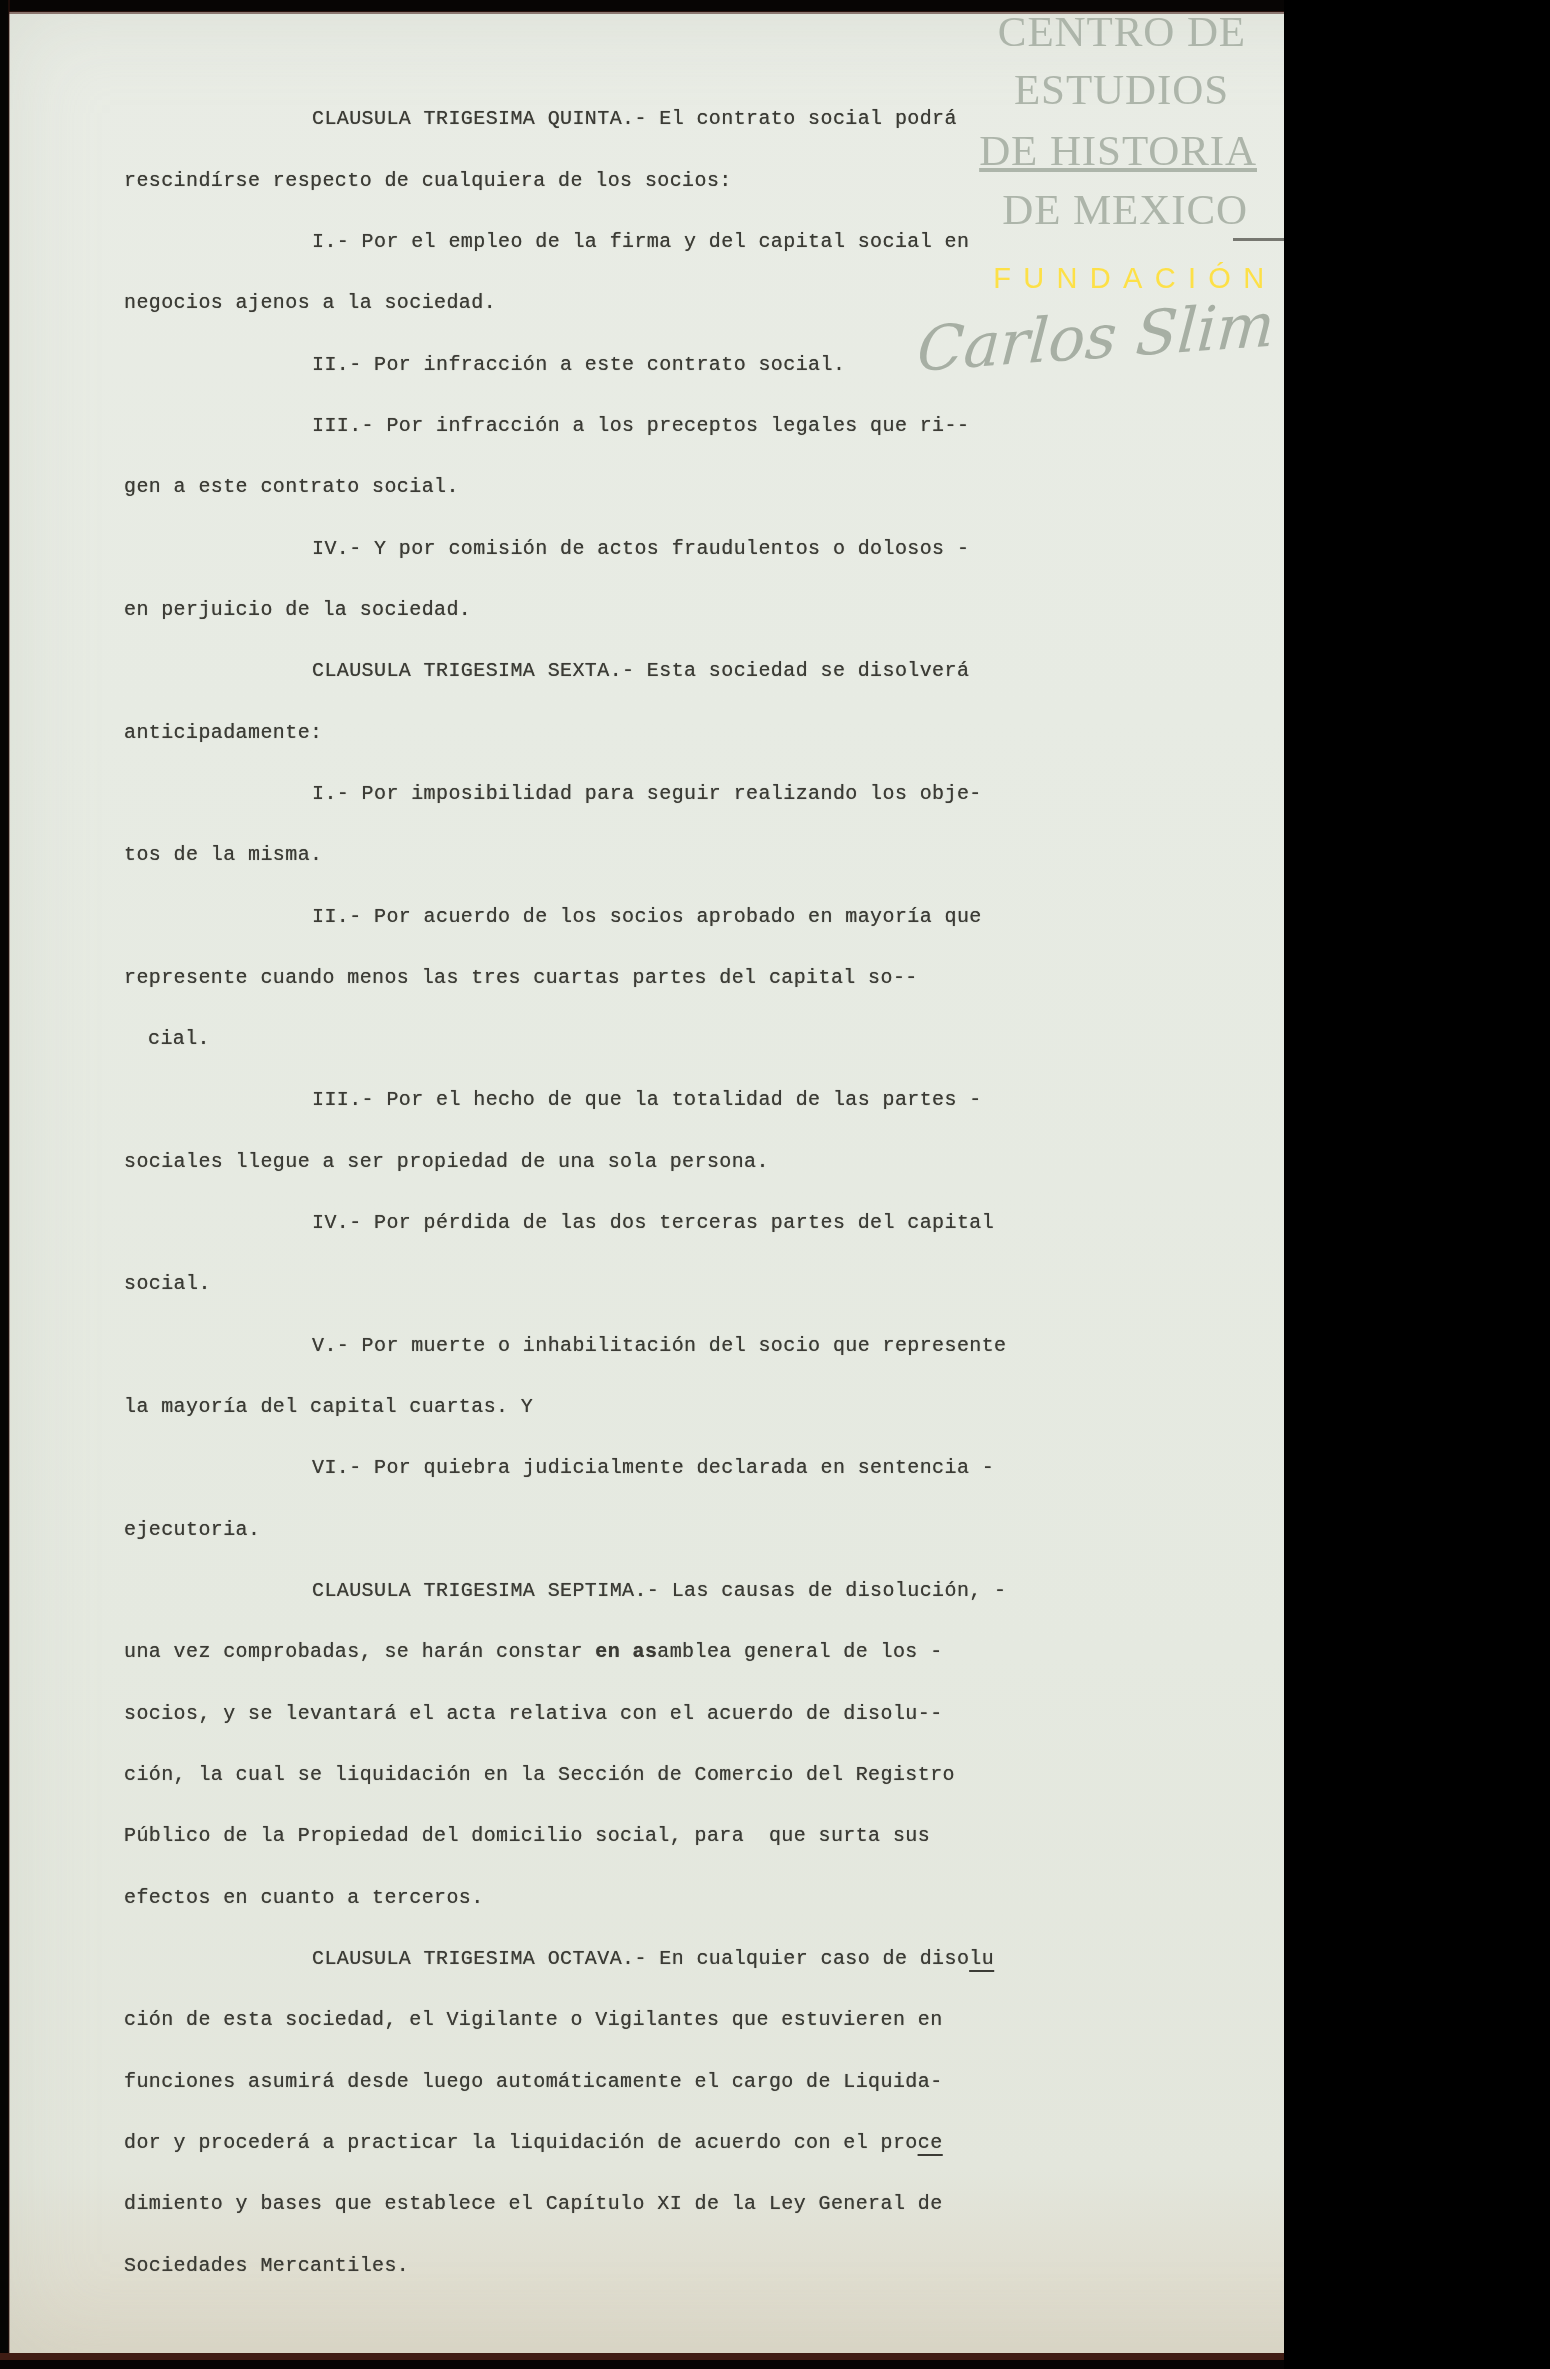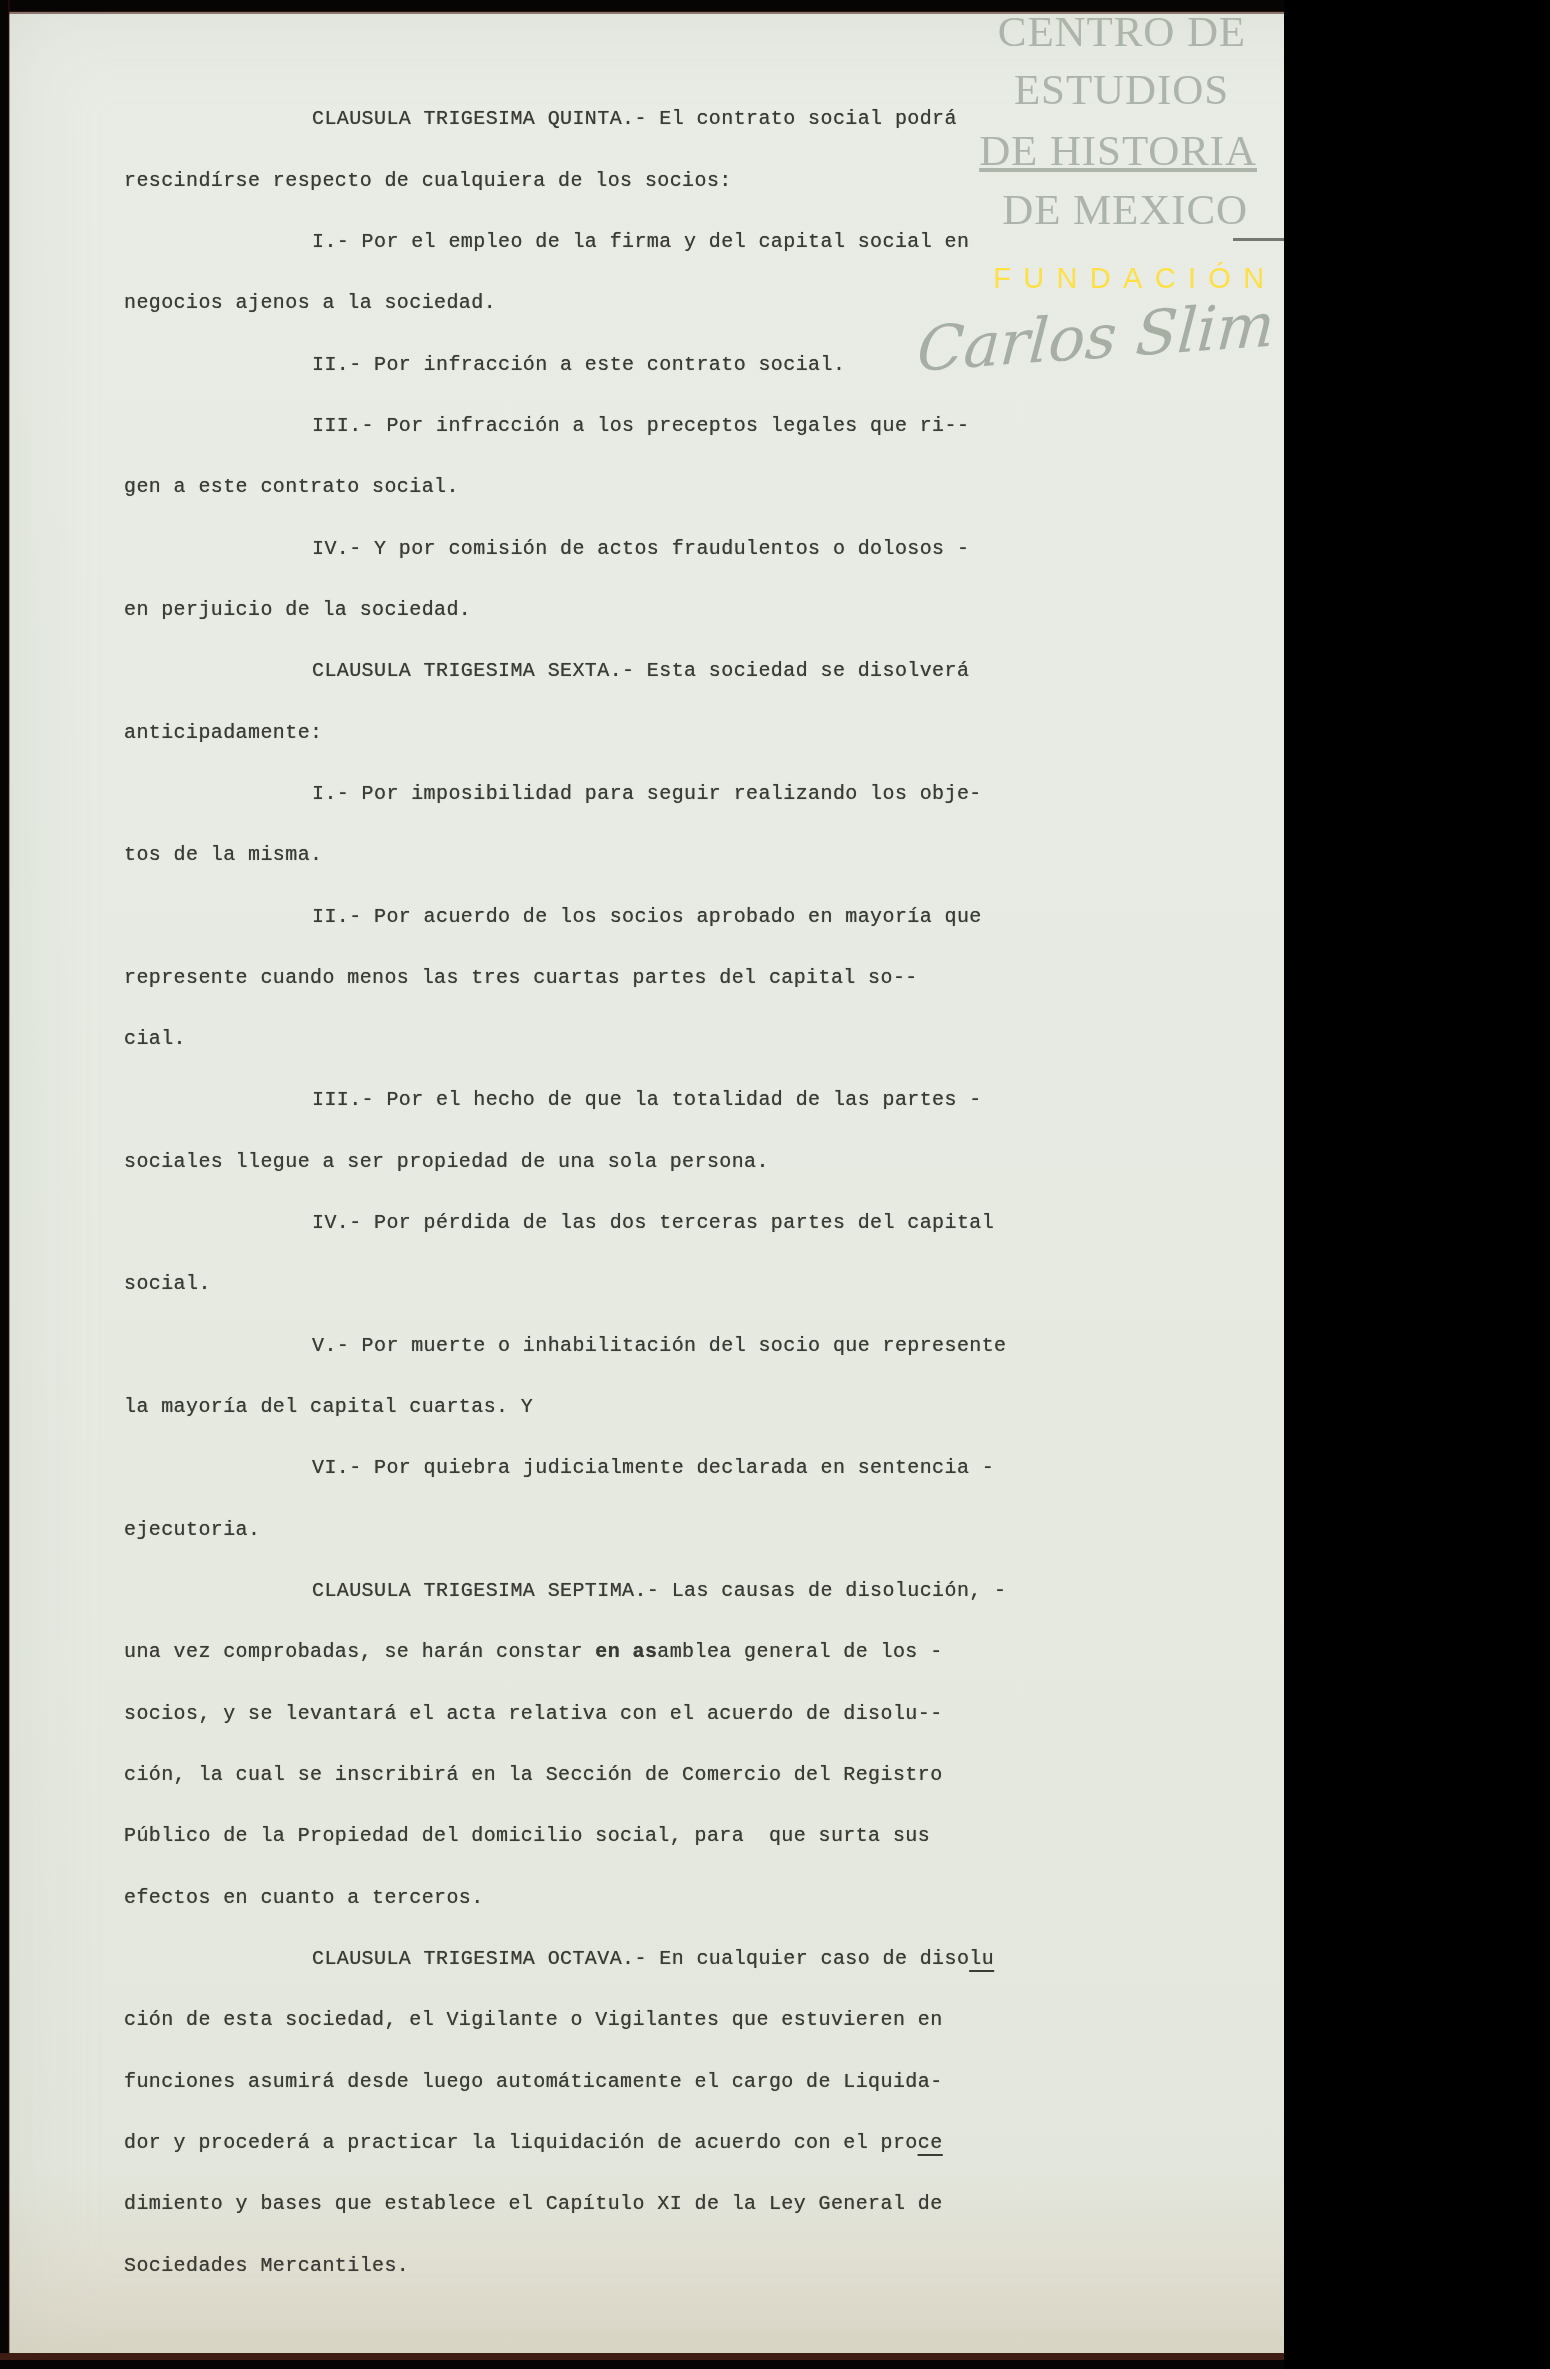--- a/index.html
+++ b/index.html
@@ -69,33 +69,33 @@
       <div class="tl ind" style="top: 407px;">III.- Por infracción a los preceptos legales que ri--</div>
       <div class="tl hang" style="top: 468px;">gen a este contrato social.</div>
       <div class="tl ind" style="top: 530px;">IV.- Y por comisión de actos fraudulentos o dolosos -</div>
       <div class="tl hang" style="top: 591px;">en perjuicio de la sociedad.</div>
       <div class="tl ind" style="top: 652px;">CLAUSULA TRIGESIMA SEXTA.- Esta sociedad se disolverá</div>
       <div class="tl hang" style="top: 714px;">anticipadamente:</div>
       <div class="tl ind" style="top: 775px;">I.- Por imposibilidad para seguir realizando los obje-</div>
       <div class="tl hang" style="top: 836px;">tos de la misma.</div>
       <div class="tl ind" style="top: 898px;">II.- Por acuerdo de los socios aprobado en mayoría que</div>
       <div class="tl hang" style="top: 959px;">represente cuando menos las tres cuartas partes del capital so--</div>
-      <div class="tl hang" style="top: 1020px;">cial.</div>
+      <div class="tl hang" style="top: 1020px; margin-left: 24px;">cial.</div>
       <div class="tl ind" style="top: 1081px;">III.- Por el hecho de que la totalidad de las partes -</div>
       <div class="tl hang" style="top: 1143px;">sociales llegue a ser propiedad de una sola persona.</div>
       <div class="tl ind" style="top: 1204px;">IV.- Por pérdida de las dos terceras partes del capital</div>
       <div class="tl hang" style="top: 1265px;">social.</div>
       <div class="tl ind" style="top: 1327px;">V.- Por muerte o inhabilitación del socio que represente</div>
       <div class="tl hang" style="top: 1388px;">la mayoría del capital cuartas. Y</div>
       <div class="tl ind" style="top: 1449px;">VI.- Por quiebra judicialmente declarada en sentencia -</div>
       <div class="tl hang" style="top: 1511px;">ejecutoria.</div>
       <div class="tl ind" style="top: 1572px;">CLAUSULA TRIGESIMA SEPTIMA.- Las causas de disolución, -</div>
       <div class="tl hang" style="top: 1633px;">una vez comprobadas, se harán constar <span class="ov">en as</span>amblea general de los -</div>
       <div class="tl hang" style="top: 1695px;">socios, y se levantará el acta relativa con el acuerdo de disolu--</div>
-      <div class="tl hang" style="top: 1756px;">ción, la cual se inscribirá en la Sección de Comercio del Registro</div>
+      <div class="tl hang" style="top: 1756px;">ción, la cual se liquidación en la Sección de Comercio del Registro</div>
       <div class="tl hang" style="top: 1817px;">Público de la Propiedad del domicilio social, para  que surta sus</div>
       <div class="tl hang" style="top: 1879px;">efectos en cuanto a terceros.</div>
       <div class="tl ind" style="top: 1940px;">CLAUSULA TRIGESIMA OCTAVA.- En cualquier caso de diso<span class="ul">lu</span></div>
       <div class="tl hang" style="top: 2001px;">ción de esta sociedad, el Vigilante o Vigilantes que estuvieren en</div>
       <div class="tl hang" style="top: 2063px;">funciones asumirá desde luego automáticamente el cargo de Liquida-</div>
       <div class="tl hang" style="top: 2124px;">dor y procederá a practicar la liquidación de acuerdo con el pro<span class="ul">ce</span></div>
       <div class="tl hang" style="top: 2185px;">dimiento y bases que establece el Capítulo XI de la Ley General de</div>
       <div class="tl hang" style="top: 2247px;">Sociedades Mercantiles.</div>
     </div>
 

